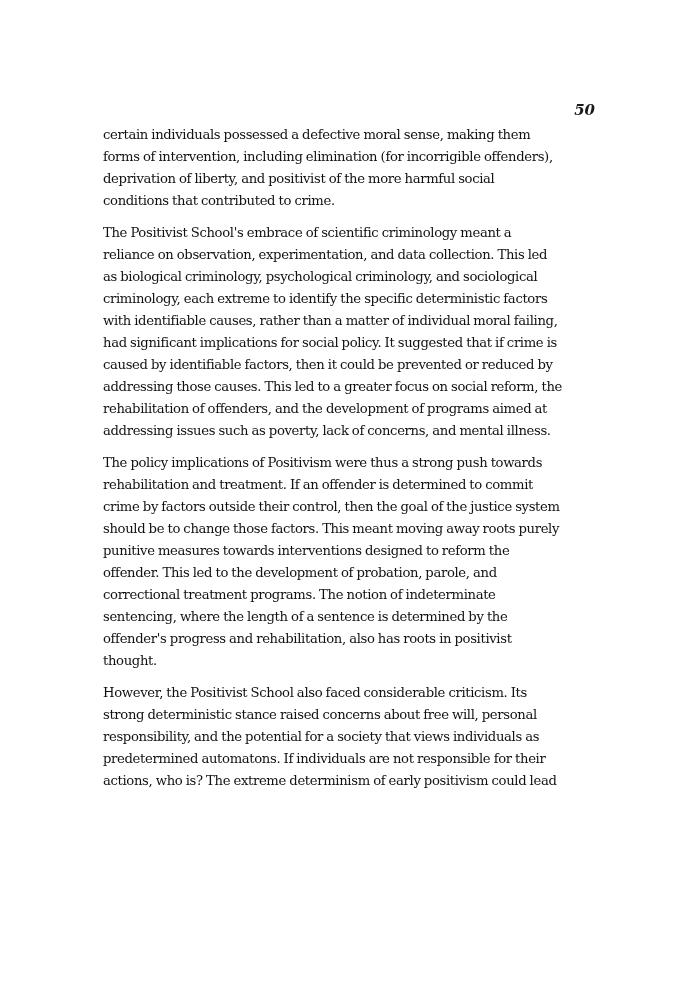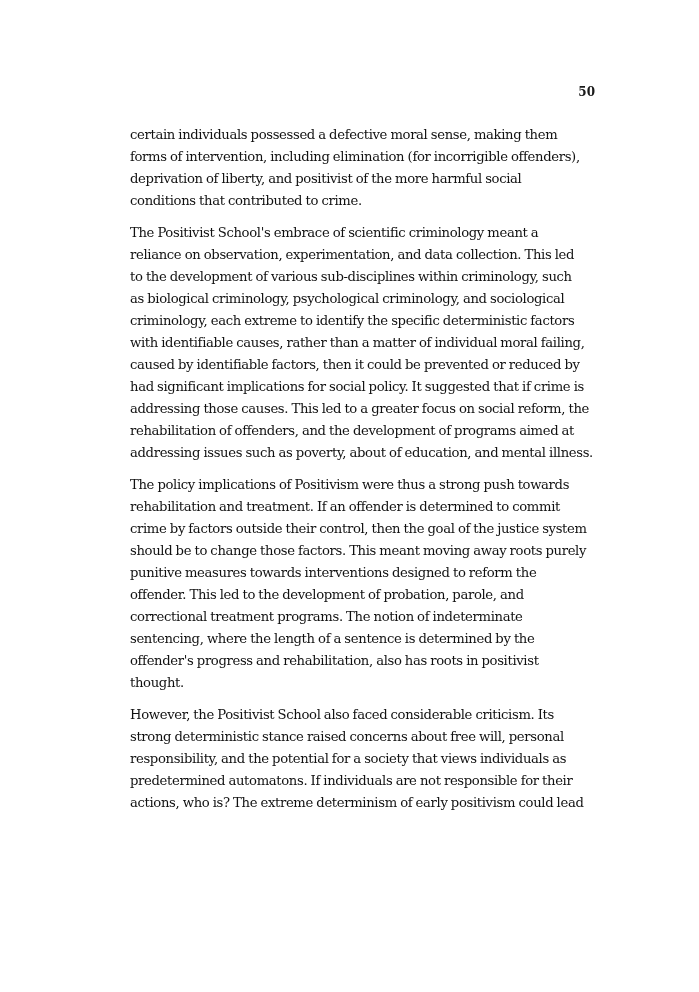--- a/index.html
+++ b/index.html
@@ -1,55 +1,55 @@
 <!DOCTYPE html>
 <html><head>
 <meta charset="utf-8">
 <style>
   html, body { margin: 0; padding: 0; background: #ffffff; }
   body { width: 699px; height: 992px; position: relative; overflow: hidden; }
   .page { position: absolute; left: 0; top: 0; width: 699px; height: 992px; background: #ffffff; }
   .page-number {
-    position: absolute; top: 85px; right: 104px;
-    font-family: "DejaVu Serif", serif; font-size: 12px; color: #1a1a1a;
+    position: absolute; top: 101px; right: 104px;
+    font-family: "DejaVu Serif", serif; font-size: 15px; color: #1a1a1a;
     font-weight: bold;
+    font-style: italic;
   }
   .body-text {
     position: absolute; left: 103px; top: 124px; width: 500px;
     font-family: "DejaVu Serif", serif; font-size: 13.2px; line-height: 22px;
     color: #111111;
   }
   .para { margin: 0 0 10px 0; }
-  .line { display: block; white-space: nowrap; letter-spacing: -0.35px; word-spacing: -0.5px; margin-left: 27px; }
+  .line { display: block; white-space: nowrap; letter-spacing: -0.35px; word-spacing: -0.5px; }
 </style>
 </head>
 <body>
 
 <div class="page">
   <div class="page-number">50</div>
 
   <div class="body-text">
     <p class="para">
       <span class="line">certain individuals possessed a defective moral sense, making them</span>
       <span class="line">forms of intervention, including elimination (for incorrigible offenders),</span>
       <span class="line">deprivation of liberty, and positivist of the more harmful social</span>
       <span class="line">conditions that contributed to crime.</span>
     </p>
     <p class="para">
       <span class="line">The Positivist School's embrace of scientific criminology meant a</span>
       <span class="line">reliance on observation, experimentation, and data collection. This led</span>
-      <span class="line">to the development of various sub-disciplines within criminology, such</span>
       <span class="line">as biological criminology, psychological criminology, and sociological</span>
       <span class="line">criminology, each extreme to identify the specific deterministic factors</span>
       <span class="line">with identifiable causes, rather than a matter of individual moral failing,</span>
+      <span class="line">had significant implications for social policy. It suggested that if crime is</span>
       <span class="line">caused by identifiable factors, then it could be prevented or reduced by</span>
-      <span class="line">had significant implications for social policy. It suggested that if crime is</span>
       <span class="line">addressing those causes. This led to a greater focus on social reform, the</span>
       <span class="line">rehabilitation of offenders, and the development of programs aimed at</span>
-      <span class="line">addressing issues such as poverty, about of education, and mental illness.</span>
+      <span class="line">addressing issues such as poverty, lack of concerns, and mental illness.</span>
     </p>
     <p class="para">
       <span class="line">The policy implications of Positivism were thus a strong push towards</span>
       <span class="line">rehabilitation and treatment. If an offender is determined to commit</span>
       <span class="line">crime by factors outside their control, then the goal of the justice system</span>
       <span class="line">should be to change those factors. This meant moving away roots purely</span>
       <span class="line">punitive measures towards interventions designed to reform the</span>
       <span class="line">offender. This led to the development of probation, parole, and</span>
       <span class="line">correctional treatment programs. The notion of indeterminate</span>
       <span class="line">sentencing, where the length of a sentence is determined by the</span>

